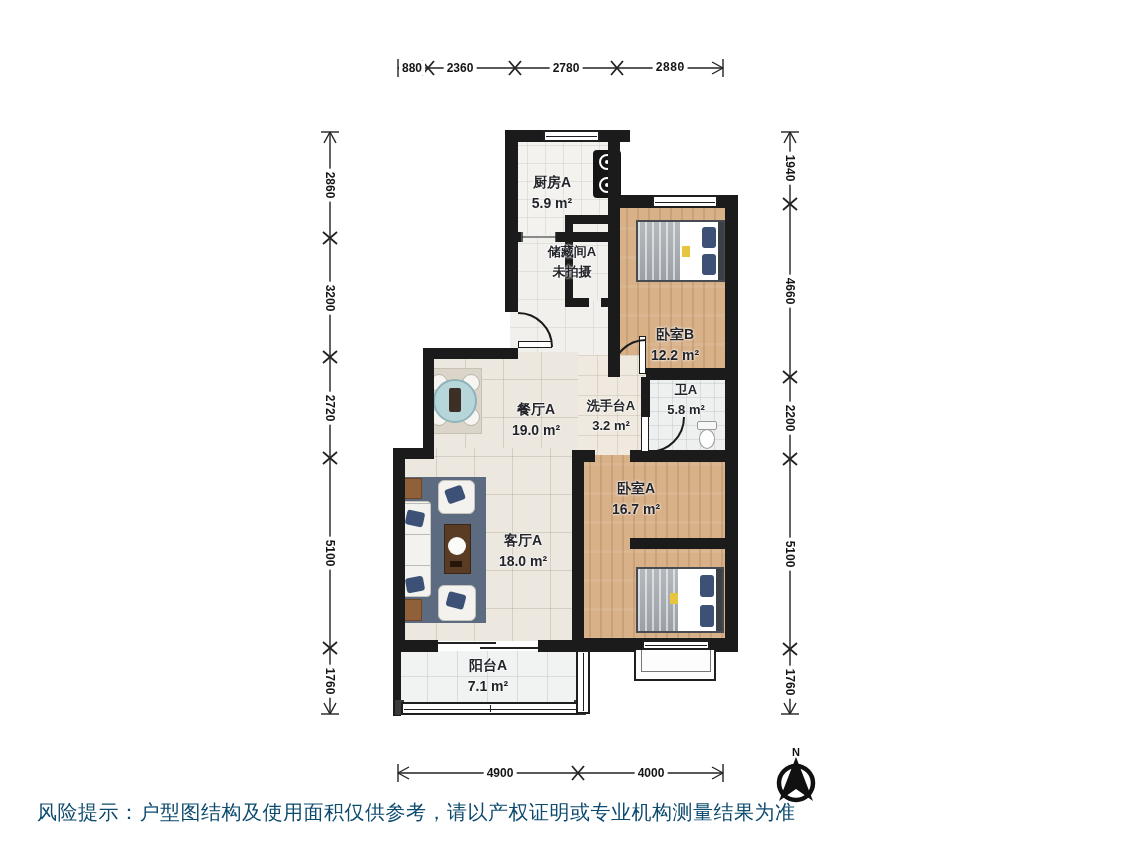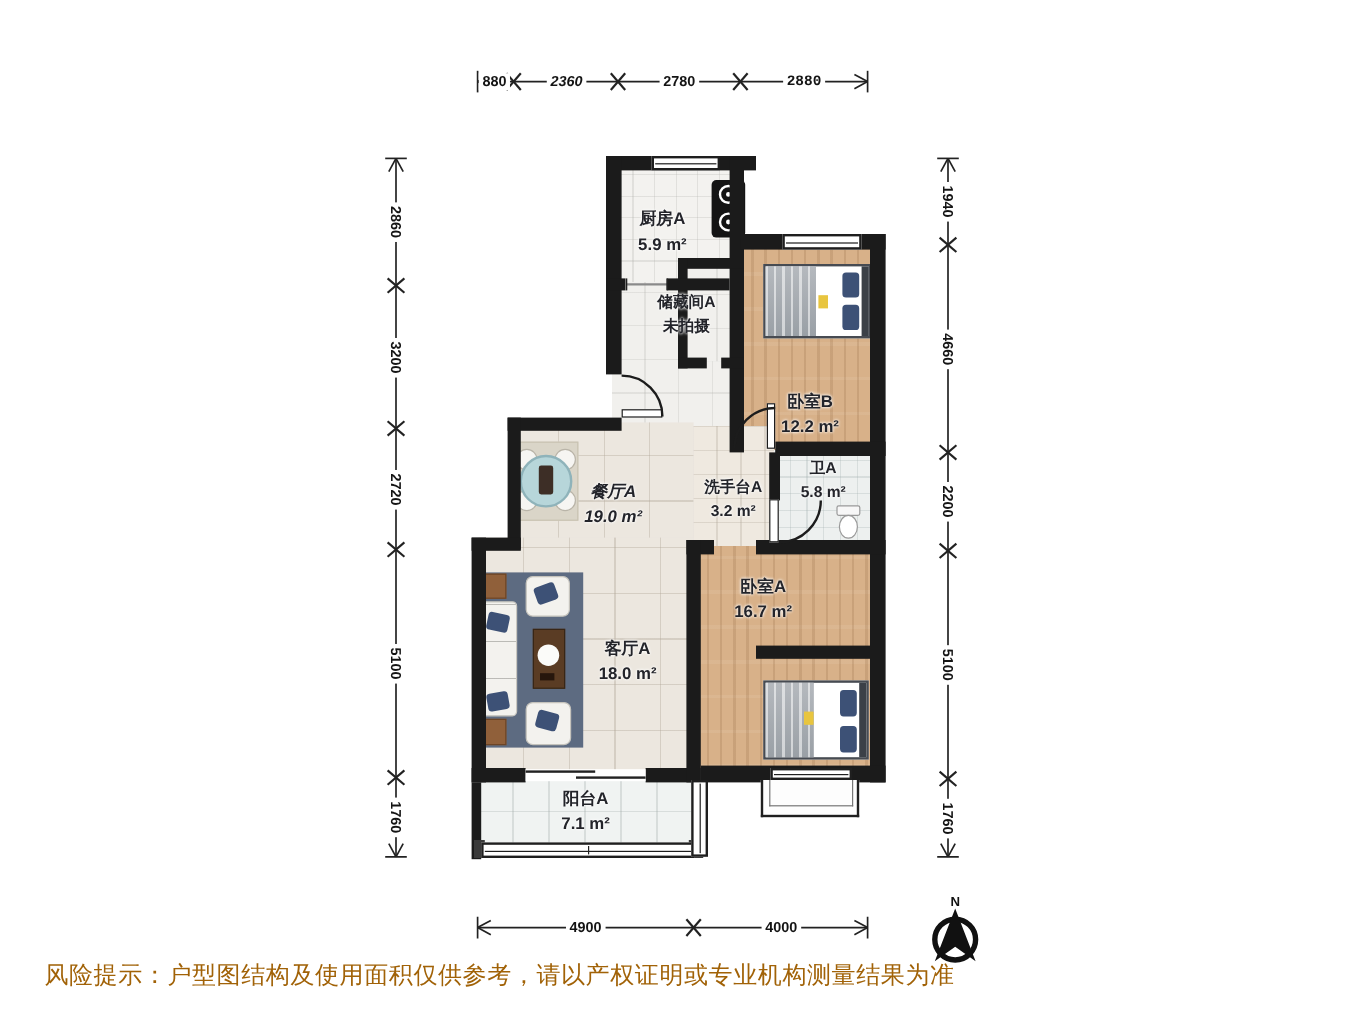--- a/index.html
+++ b/index.html
@@ -45,21 +45,21 @@
       repeating-linear-gradient(90deg,rgba(255,255,255,.55) 0 2px,transparent 2px 7px),
       linear-gradient(180deg,#b5b9be,#9aa0a6);}
   
   .rlabel{position:absolute;transform:translate(-50%,-50%);text-align:center;z-index:16;
           font-weight:700;font-size:14px;line-height:21px;color:#23242a;white-space:nowrap;
           text-shadow:0 0 2px #fff,0 0 3px #fff;}
   .rlabel.small{font-size:13px;line-height:20px;}
   .dlab{position:absolute;transform:translate(-50%,-50%);background:#fff;padding:0 3px;z-index:30;
         font-weight:700;font-size:12px;color:#141414;white-space:nowrap;}
   .dlab.vert{transform:translate(-50%,-50%) rotate(90deg);}
-  #disclaimer{position:absolute;left:37px;top:799px;font-size:20px;color:#a16207;z-index:40;
+  #disclaimer{position:absolute;left:37px;top:799px;font-size:20px;color:#0c4a6e;z-index:40;
               letter-spacing:.5px;}
   #north-label{position:absolute;left:796px;top:752px;transform:translate(-50%,-50%);
                font-size:11px;font-weight:700;color:#111;z-index:30;}
   svg{position:absolute;left:0;top:0;z-index:14;}
 </style>
 </head>
 <body>
 
 <div id="stage">
 
@@ -273,21 +273,21 @@
     <div>5.9 m²</div>
   </div>
   <div class="rlabel small" style="left:572px;top:262px;">
     <div>储藏间A</div>
     <div>未拍摄</div>
   </div>
   <div class="rlabel" style="left:675px;top:345px;">
     <div>卧室B</div>
     <div>12.2 m²</div>
   </div>
-  <div class="rlabel" style="left:511px;top:420px;font-style:italic;">
+  <div class="rlabel" style="left:536px;top:420px;">
     <div>餐厅A</div>
     <div>19.0 m²</div>
   </div>
   <div class="rlabel small" style="left:611px;top:416px;">
     <div>洗手台A</div>
     <div>3.2 m²</div>
   </div>
   <div class="rlabel small" style="left:686px;top:400px;">
     <div>卫A</div>
     <div>5.8 m²</div>
@@ -299,25 +299,25 @@
   <div class="rlabel" style="left:523px;top:551px;">
     <div>客厅A</div>
     <div>18.0 m²</div>
   </div>
   <div class="rlabel" style="left:488px;top:676px;">
     <div>阳台A</div>
     <div>7.1 m²</div>
   </div>
 
   <span class="dlab" style="left:412px;top:68px;">880</span>
-  <span class="dlab" style="left:472px;top:68px;font-style:italic;">2360</span>
+  <span class="dlab" style="left:460px;top:68px;">2360</span>
   <span class="dlab" style="left:566px;top:68px;">2780</span>
   <span class="dlab" style="left:670px;top:68px;font-family:Liberation Mono, monospace;">2880</span>
 
-  <span class="dlab" style="left:488px;top:773px;">4900</span>
+  <span class="dlab" style="left:500px;top:773px;">4900</span>
   <span class="dlab" style="left:651px;top:773px;">4000</span>
 
   <span class="dlab vert" style="left:330px;top:185px;">2860</span>
   <span class="dlab vert" style="left:330px;top:298px;">3200</span>
   <span class="dlab vert" style="left:330px;top:408px;">2720</span>
   <span class="dlab vert" style="left:330px;top:553px;">5100</span>
   <span class="dlab vert" style="left:330px;top:681px;">1760</span>
 
   <span class="dlab vert" style="left:790px;top:168px;">1940</span>
   <span class="dlab vert" style="left:790px;top:291px;">4660</span>

